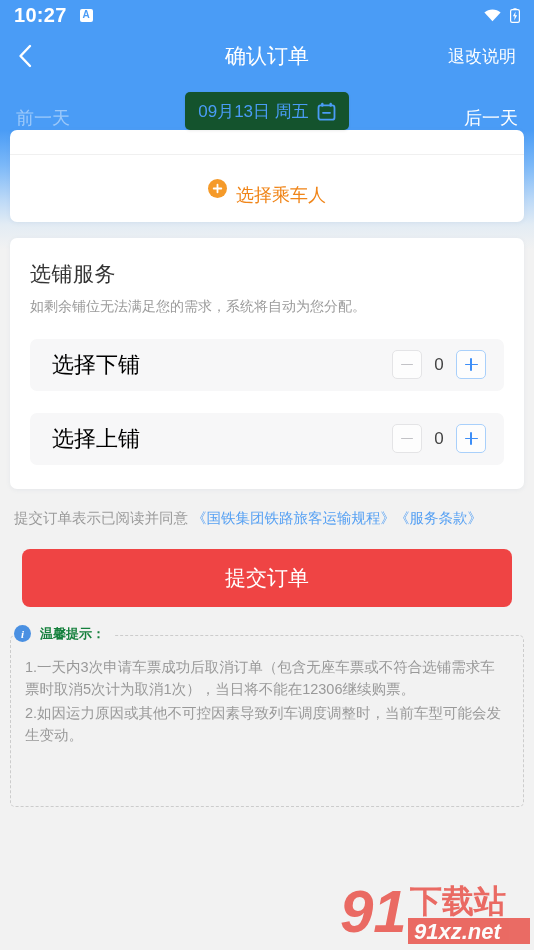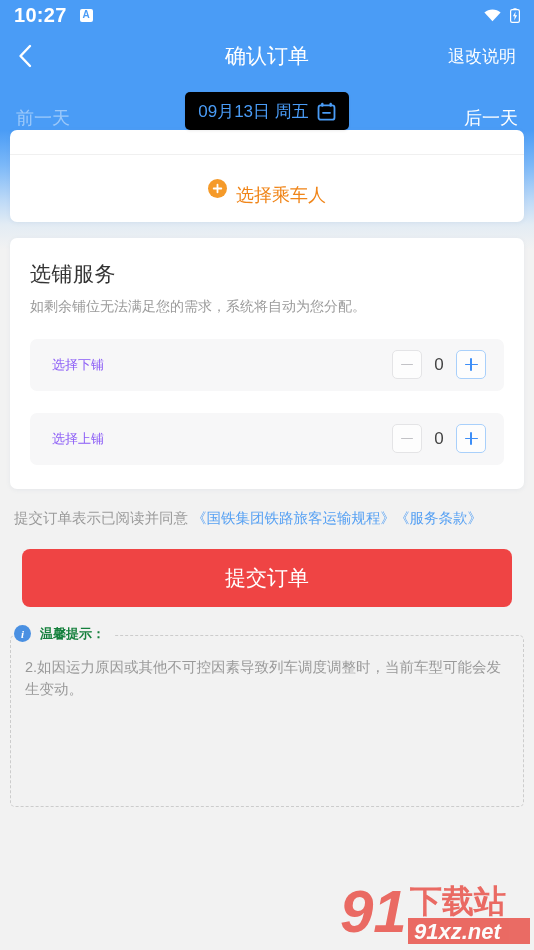--- a/index.html
+++ b/index.html
@@ -82,21 +82,21 @@
     width: 140px; text-align: left;
   }
   .date-next {
     font-size: 18px; color: #ffffff;
     width: 140px; text-align: right;
   }
   .date-center {
     flex: 1; display: flex; justify-content: center;
   }
   .date-chip {
-    background: #000000;
+    background: #14532d;
     border-radius: 5px;
     height: 38px;
     padding: 0 13px;
     display: flex; align-items: center; gap: 8px;
     box-shadow: 0 1px 3px rgba(0,0,0,0.07);
   }
   .date-chip-text { font-size: 17px; color: #4a9cf6; white-space: nowrap; }
   .cal-icon { width: 19px; height: 19px; display:block; }
 
   
@@ -135,21 +135,21 @@
     font-size: 14px; color: #9b9b9b; line-height: 1.4;
   }
   .berth-row {
     margin-top: 22px;
     background: #f7f7f8;
     border-radius: 7px;
     height: 52px;
     display: flex; align-items: center;
     padding: 0 18px 0 22px;
   }
-  .berth-row-label { font-size: 13px; color: #8b5cf6; }
+  .berth-row-label { font-size: 22px; color: #000000; }
   .stepper { margin-left: auto; display: flex; align-items: center; gap: 0; }
   .step-btn {
     width: 30px; height: 29px;
     border-radius: 5px;
     display: flex; align-items: center; justify-content: center;
     background: #fdfdfd;
   }
   .step-minus { border: 1px solid #e4e4e6; }
   .step-plus  { border: 1px solid #a9d0fb; }
   .step-bar-minus { width: 12px; height: 1.6px; background: #c2c2c6; border-radius: 1px; }
@@ -318,20 +318,21 @@
     <div class="agreement"><span>提交订单表示已阅读并同意 </span><a href="#">《国铁集团铁路旅客运输规程》</a><a href="#">《服务条款》</a></div>
 
     <button class="submit-btn">提交订单</button>
 
     <div class="tips-wrap">
       <div class="tips-label-row">
         <span class="info-circle">i</span>
         <span class="tips-label">温馨提示：</span>
       </div>
       <div class="tips-box">
+        <div class="tips-item">1.一天内3次申请车票成功后取消订单（包含无座车票或不符合选铺需求车票时取消5次计为取消1次），当日将不能在12306继续购票。</div>
         <div class="tips-item">2.如因运力原因或其他不可控因素导致列车调度调整时，当前车型可能会发生变动。</div>
       </div>
     </div>
 
   </div>
 
   <svg class="watermark" viewBox="0 0 190 78">
     <g opacity="0.78">
       <text x="0" y="62" font-family="Liberation Sans, sans-serif" font-size="60" font-weight="bold" font-style="italic" fill="#e8453c">91</text>
       <text x="70" y="42" font-family="Liberation Sans, sans-serif" font-size="32" font-weight="bold" fill="#e8453c">下载站</text>

